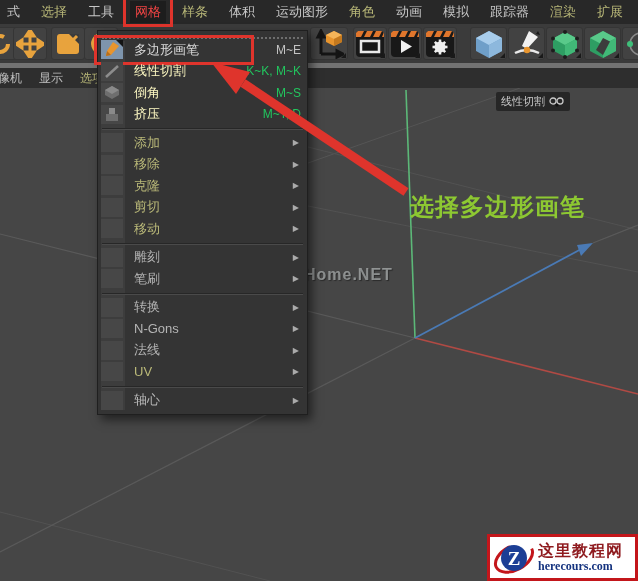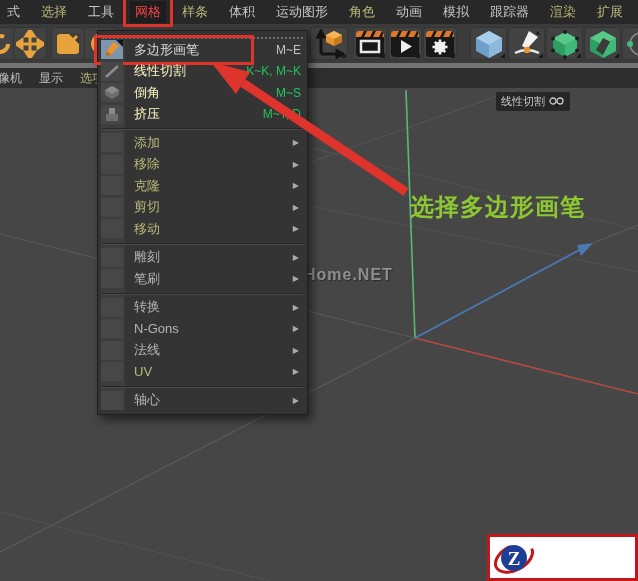--- a/index.html
+++ b/index.html
@@ -411,15 +411,19 @@
       <polygon points="211,62 250,72 236,94" fill="#df342c"></polygon>
     </svg>
   </div>
 
   <div class="logo">
     <svg width="44" height="42" viewBox="0 0 44 42">
       <ellipse cx="22" cy="21" rx="20" ry="12" fill="none" stroke="#c3161b" stroke-width="3" transform="rotate(-28 22 21)" stroke-dasharray="78 24"></ellipse>
       <circle cx="22" cy="21" r="13" fill="#1c3e95"></circle>
       <text x="22" y="28" text-anchor="middle" font-size="19" font-weight="bold" font-family="Liberation Serif, DejaVu Serif, serif" fill="#ffffff">Z</text>
     </svg>
+    <div class="logo-texts">
+      <span class="logo-site">这里教程网</span>
+      <span class="logo-url">herecours.com</span>
+    </div>
   </div>
 
 </div>
 
 </body></html>

